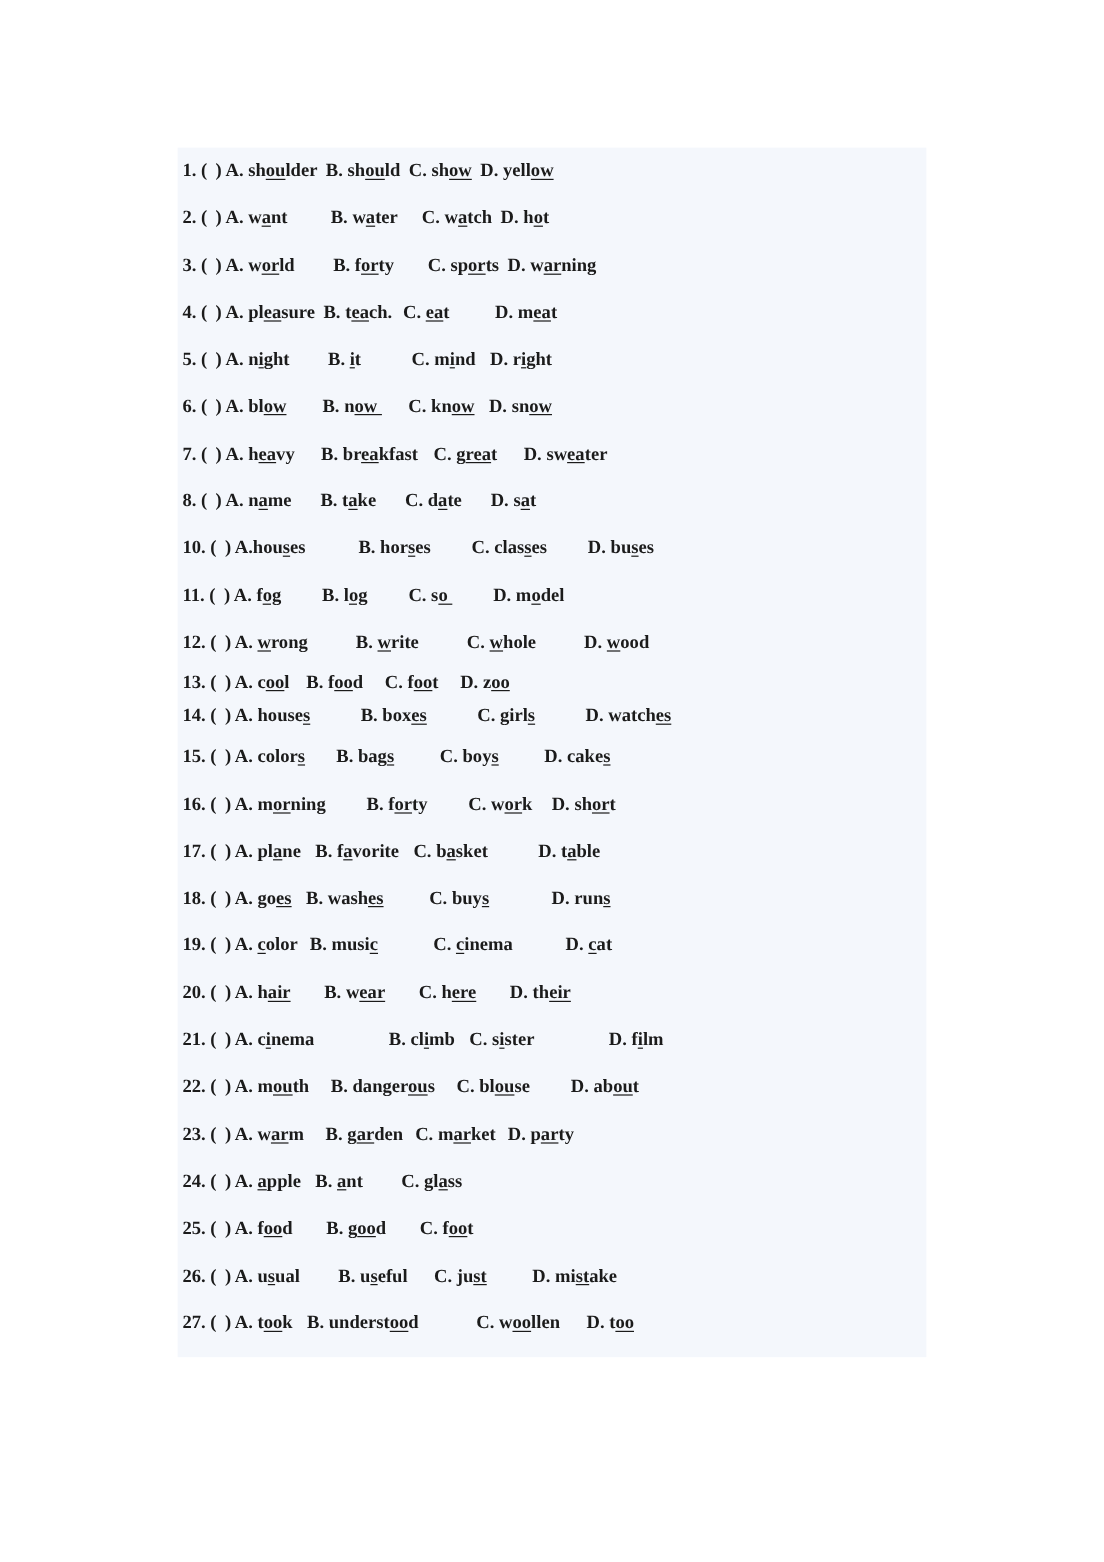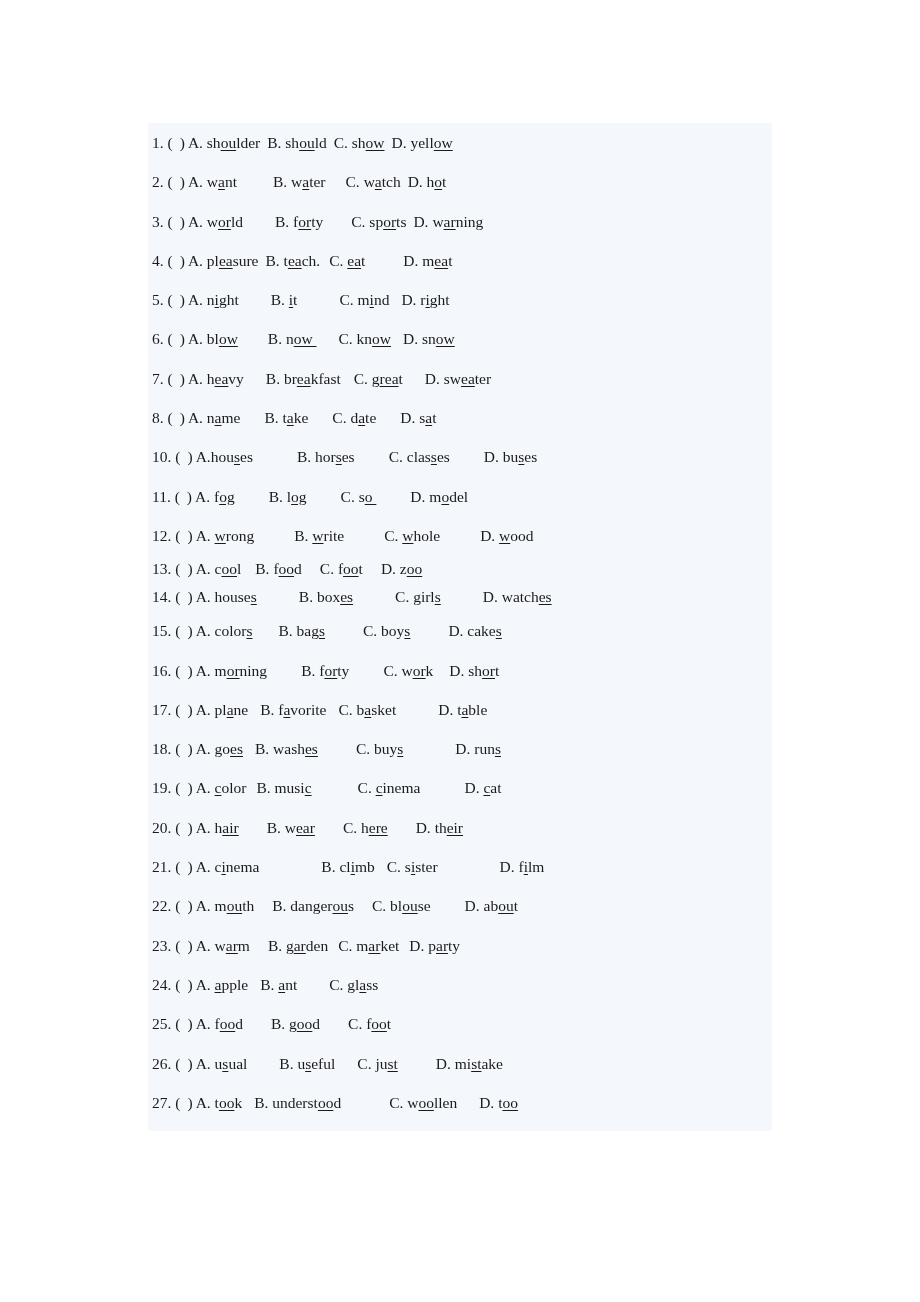--- a/index.html
+++ b/index.html
@@ -34,20 +34,21 @@
     font-size: 15.5px;
     color: #1a1a1a;
     padding: 8px 0 0 4px;
     letter-spacing: 0.2px;
     white-space: nowrap;
   }
   .qlist {
     margin: 0;
     padding: 0;
     list-style: none;
+    font-weight: bold;
   }
   .qrow {
     font-size: 15.5px;
     color: #1b1b1b;
     padding: 0 0 0 4px;
     height: 39.3px;
     line-height: 39.3px;
     white-space: nowrap;
     overflow: visible;
   }

